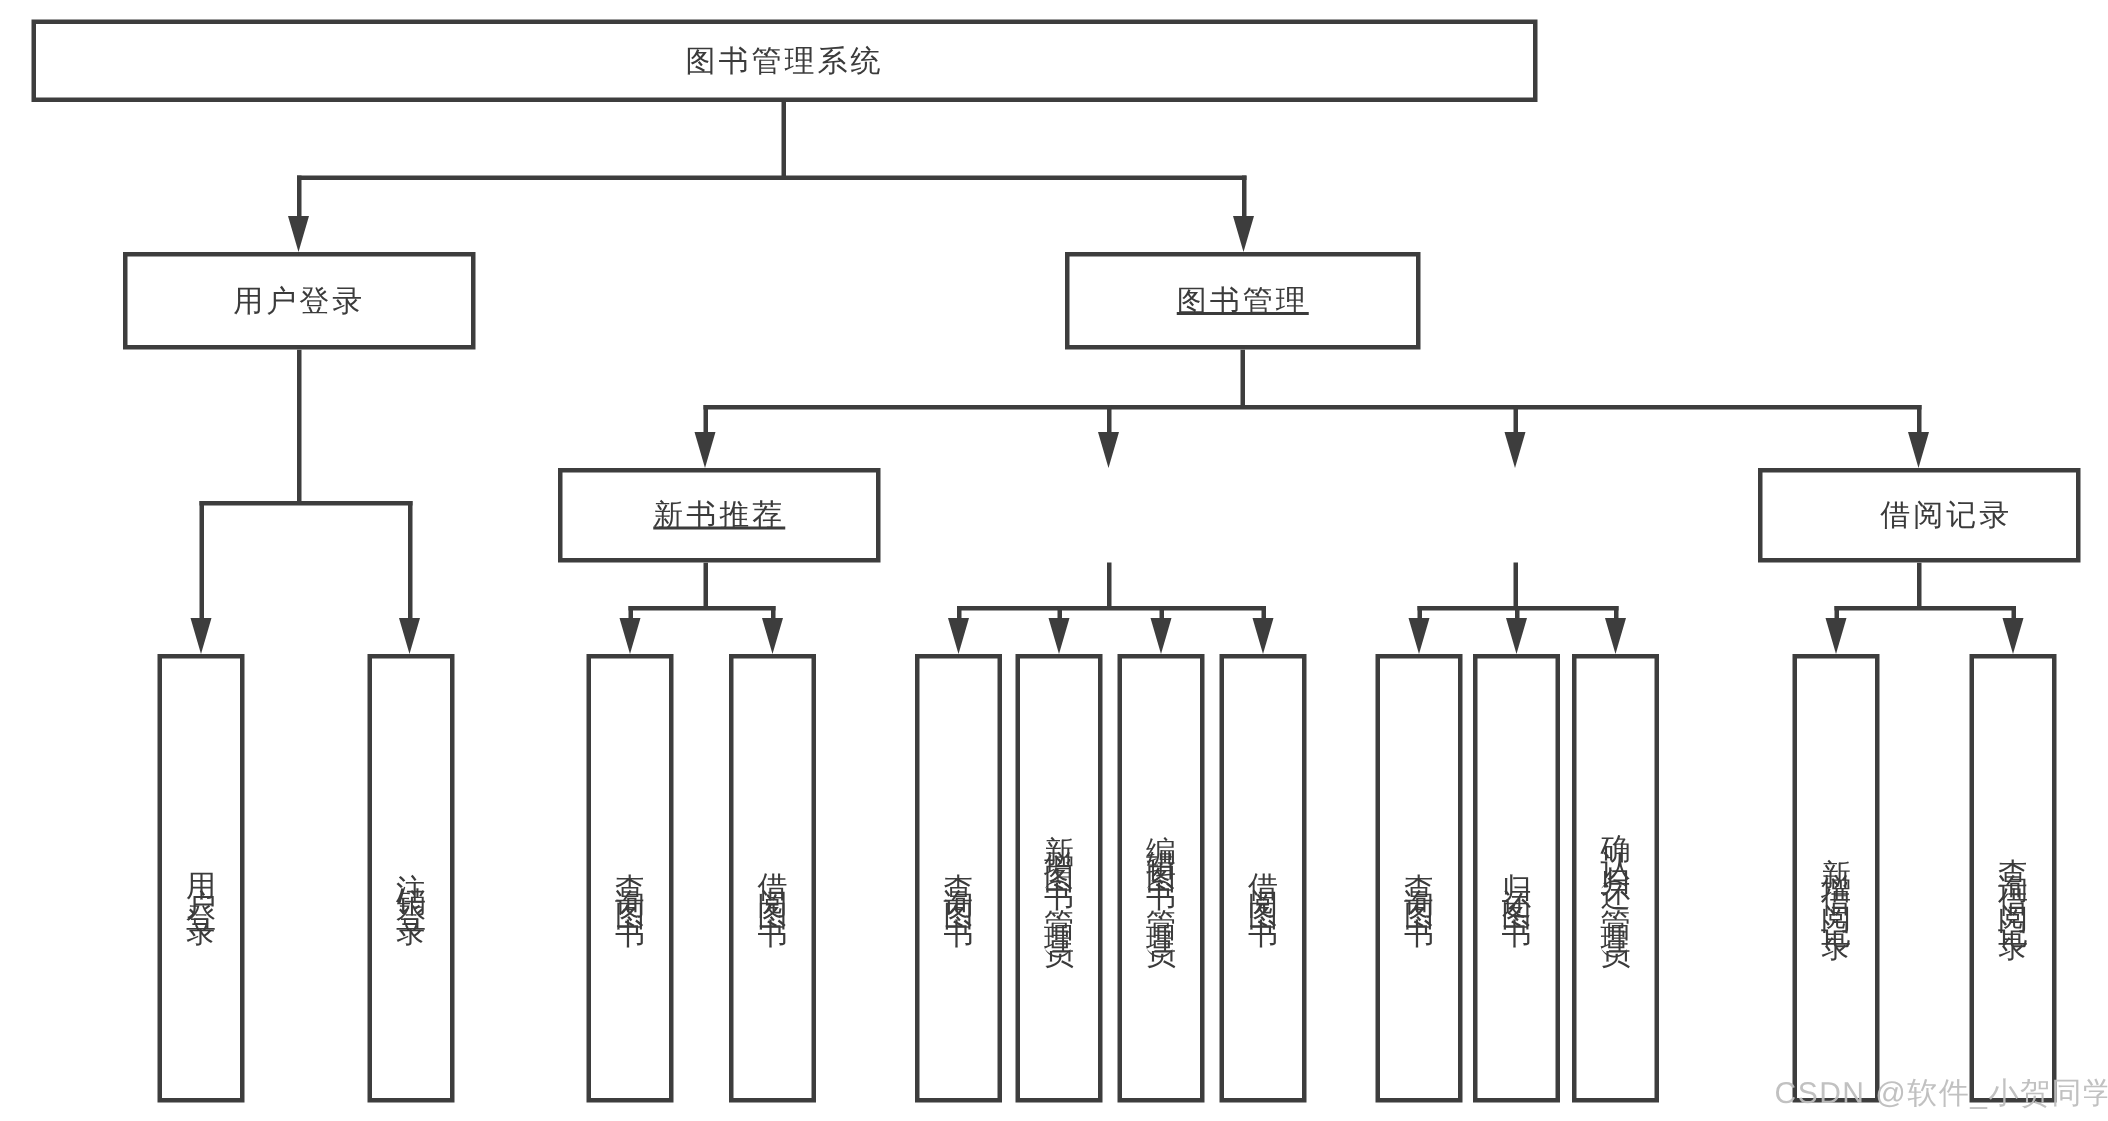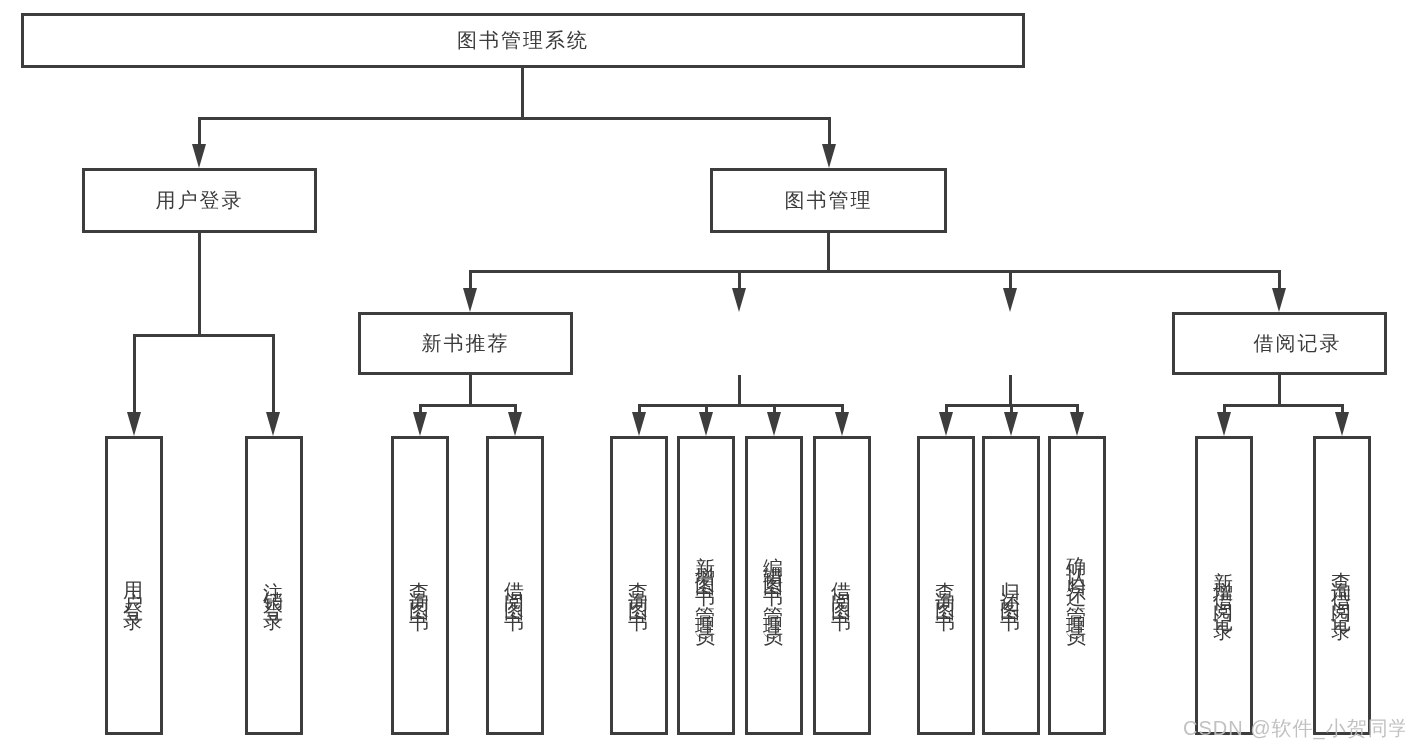--- a/index.html
+++ b/index.html
@@ -37,41 +37,41 @@
   <div class="box" style="left:21px;top:13px;width:1004px;height:55px;">图书管理系统</div>
 
   <div class="vline" style="left:521px;top:68px;height:50px;"></div>
   <div class="hline" style="left:198px;top:117px;width:633px;"></div>
   <div class="vline" style="left:198px;top:117px;height:31px;"></div>
   <div class="arrow" style="left:192px;top:144px;"></div>
   <div class="vline" style="left:828px;top:117px;height:31px;"></div>
   <div class="arrow" style="left:822px;top:144px;"></div>
 
   <div class="box" style="left:82px;top:168px;width:235px;height:65px;">用户登录</div>
-  <div class="box" style="left:710px;top:168px;width:237px;height:65px;">图书管理</div>
+  <div class="box" style="left:710px;top:168px;width:237px;height:65px;text-decoration:underline;">图书管理</div>
 
   <div class="vline" style="left:198px;top:233px;height:103px;"></div>
   <div class="hline" style="left:133px;top:334px;width:142px;"></div>
   <div class="vline" style="left:133px;top:334px;height:78px;"></div>
   <div class="arrow" style="left:127px;top:412px;"></div>
   <div class="vline" style="left:272px;top:334px;height:78px;"></div>
   <div class="arrow" style="left:266px;top:412px;"></div>
 
   <div class="vline" style="left:827px;top:233px;height:39px;"></div>
   <div class="hline" style="left:469px;top:270px;width:812px;"></div>
   <div class="vline" style="left:469px;top:270px;height:20px;"></div>
   <div class="arrow" style="left:463px;top:288px;"></div>
   <div class="vline" style="left:738px;top:270px;height:20px;"></div>
   <div class="arrow" style="left:732px;top:288px;"></div>
   <div class="vline" style="left:1009px;top:270px;height:20px;"></div>
   <div class="arrow" style="left:1003px;top:288px;"></div>
   <div class="vline" style="left:1278px;top:270px;height:20px;"></div>
   <div class="arrow" style="left:1272px;top:288px;"></div>
 
-  <div class="box" style="left:358px;top:312px;width:215px;height:63px;">新书推荐</div>
+  <div class="box" style="left:372px;top:312px;width:215px;height:63px;text-decoration:underline;">新书推荐</div>
   <div class="box" style="left:1172px;top:312px;width:215px;height:63px;padding-left:36px;">借阅记录</div>
 
   <div class="vline" style="left:469px;top:375px;height:31px;"></div>
   <div class="hline" style="left:419px;top:404px;width:98px;"></div>
   <div class="vline" style="left:419px;top:404px;height:10px;"></div>
   <div class="arrow" style="left:413px;top:412px;"></div>
   <div class="vline" style="left:514px;top:404px;height:10px;"></div>
   <div class="arrow" style="left:508px;top:412px;"></div>
 
   <div class="vline" style="left:738px;top:375px;height:31px;"></div>

